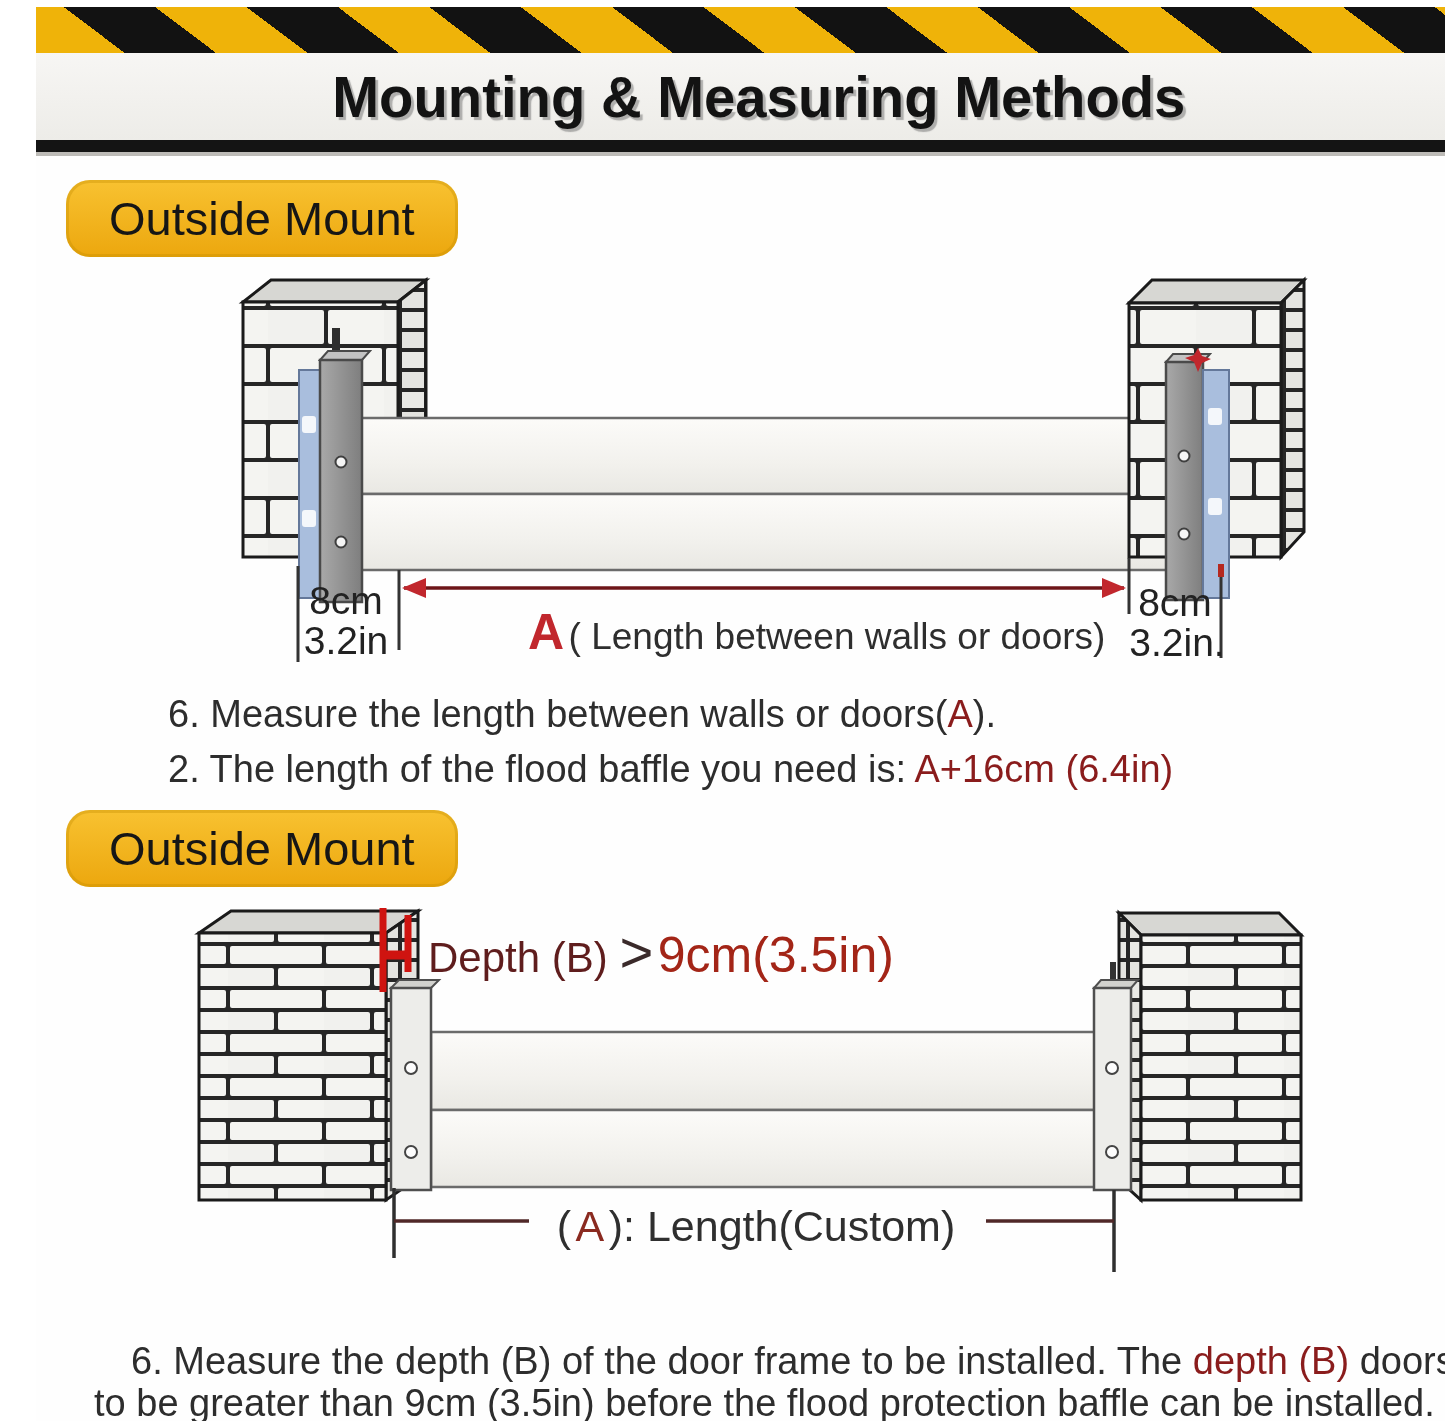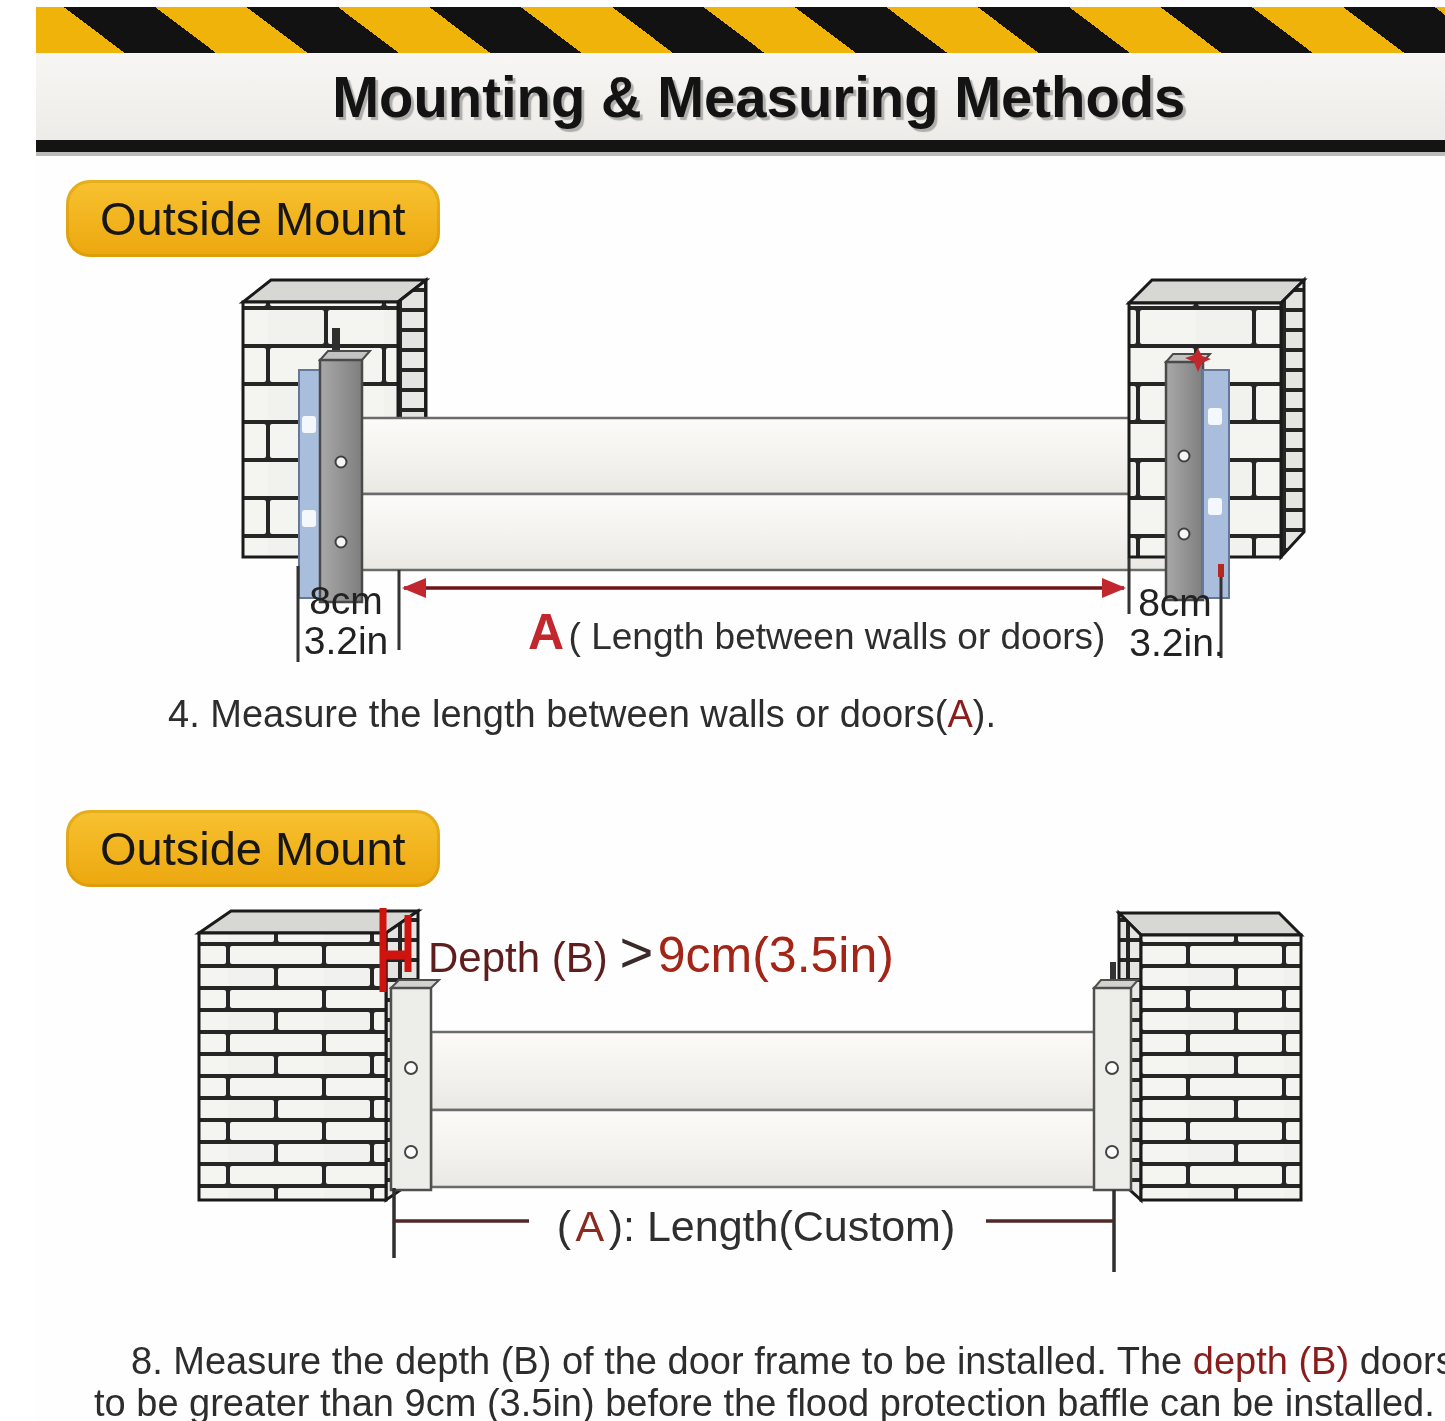--- a/index.html
+++ b/index.html
@@ -24,21 +24,21 @@
     white-space:nowrap;
   }
   .black-bar{
     position:absolute;top:140px;left:0;width:100%;height:12px;
     background:#141414;border-bottom:4px solid #bdbbb7;
   }
   
   .mount-label{
     position:absolute;display:inline-block;
     background:linear-gradient(180deg,#f8c231 0%,#eca70e 100%);
-    border-radius:24px;padding:11px 34px;font-size:47px;color:#161616;
+    border-radius:24px;padding:11px 43px;font-size:47px;color:#161616;
     box-shadow:inset 0 0 0 3px rgba(196,140,0,.35);white-space:nowrap;
   }
   #outside-label{left:30px;top:180px;}
   #inside-label{left:30px;top:810px;}
   
   .diagram{position:absolute;left:0;width:1445px;}
   #diagram-outside{top:270px;height:410px;}
   #diagram-inside{top:900px;height:400px;}
   svg text{font-family:"Liberation Sans",sans-serif;}
   
@@ -149,21 +149,22 @@
     <text x="310" y="344" font-size="39" fill="#222" text-anchor="middle">8cm</text>
     <text x="310" y="384" font-size="39" fill="#222" text-anchor="middle">3.2in</text>
     <text x="1139" y="346" font-size="39" fill="#222" text-anchor="middle">8cm</text>
     <text x="1141" y="386" font-size="39" fill="#222" text-anchor="middle">3.2in.</text>
     <text x="492" y="379">
       <tspan font-size="50" font-weight="bold" fill="#c1272d">A</tspan>
       <tspan font-size="37" fill="#2e2e2e">( Length between walls or doors)</tspan>
     </text>
   </svg>
 
-  <div class="step" id="o-step1"><span>4. Measure the length between walls or doors(</span><span class="maroon">A</span><span>).</span></div>
+  <div class="step" id="o-step1"><span>6. Measure the length between walls or doors(</span><span class="maroon">A</span><span>).</span></div>
+  <div class="step" id="o-step2"><span>2. The length of the flood baffle you need is: </span><span class="maroon">A+16cm (6.4in)</span></div>
 
   <div class="mount-label" id="inside-label">Outside Mount</div>
 
   <svg class="diagram" id="diagram-inside" viewBox="0 0 1445 400">
 
     <g>
       <polygon points="163,33 350,33 382,11 195,11" fill="#d7d7d3" stroke="#1a1a1a" stroke-width="3"></polygon>
       <polygon points="350,33 382,11 382,278 350,300" fill="url(#brickSide)" stroke="#1a1a1a" stroke-width="3"></polygon>
       <rect x="163" y="33" width="187" height="267" fill="url(#brickIn)" stroke="#1a1a1a" stroke-width="3"></rect>
     </g>
@@ -213,16 +214,16 @@
       <tspan font-size="50" fill="#a32517">9cm(3.5in)</tspan>
     </text>
 
     <text x="720" y="341" text-anchor="middle">
       <tspan font-size="43" fill="#2f2f2f">(</tspan>
       <tspan font-size="43" fill="#8a2a20">A</tspan>
       <tspan font-size="43" fill="#2f2f2f">): Length(Custom)</tspan>
     </text>
   </svg>
 
-  <div class="step" id="i-step2"><span>8. Measure the depth (B) of the door frame to be installed. The </span><span class="maroon">depth (B)</span><span> doors</span></div>
+  <div class="step" id="i-step2"><span>6. Measure the depth (B) of the door frame to be installed. The </span><span class="maroon">depth (B)</span><span> doors</span></div>
   <div class="step" id="i-step3"><span>to be greater than 9cm (3.5in) before the flood protection baffle can be installed.</span></div>
 
 </div>
 
 </body></html>

